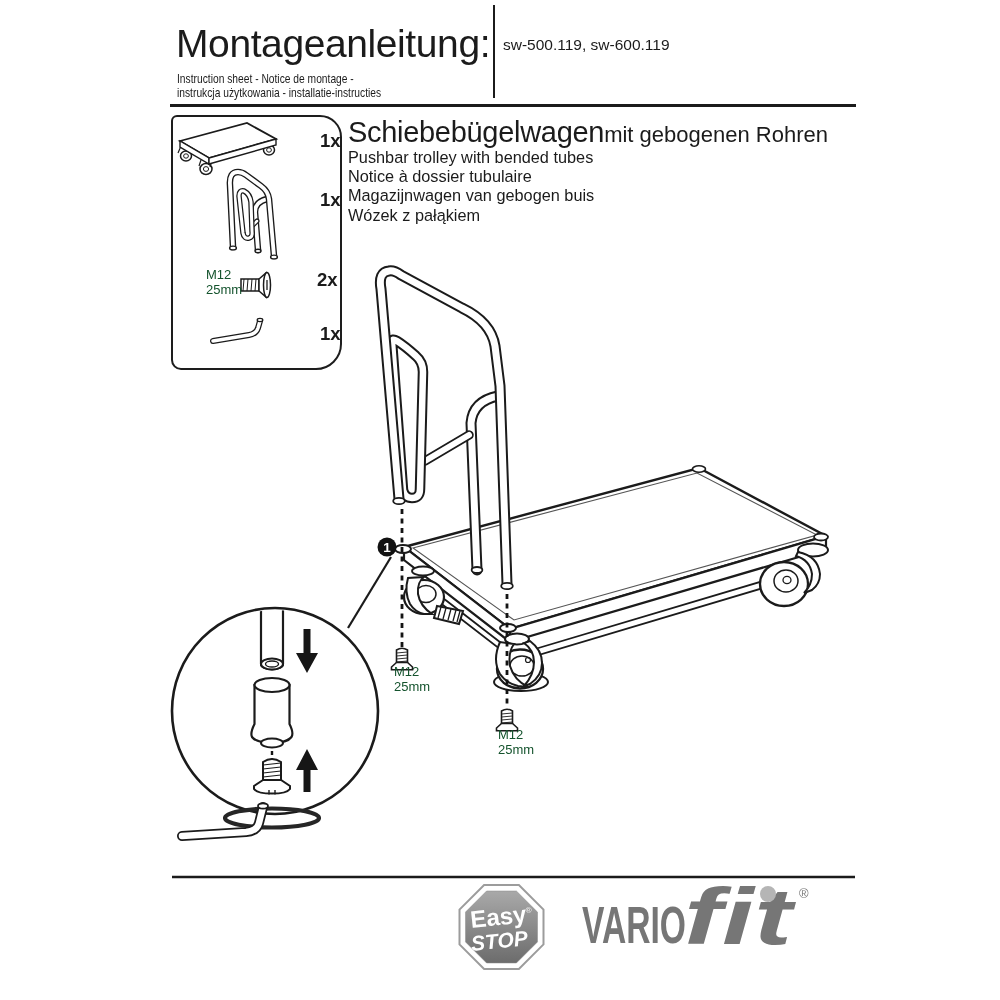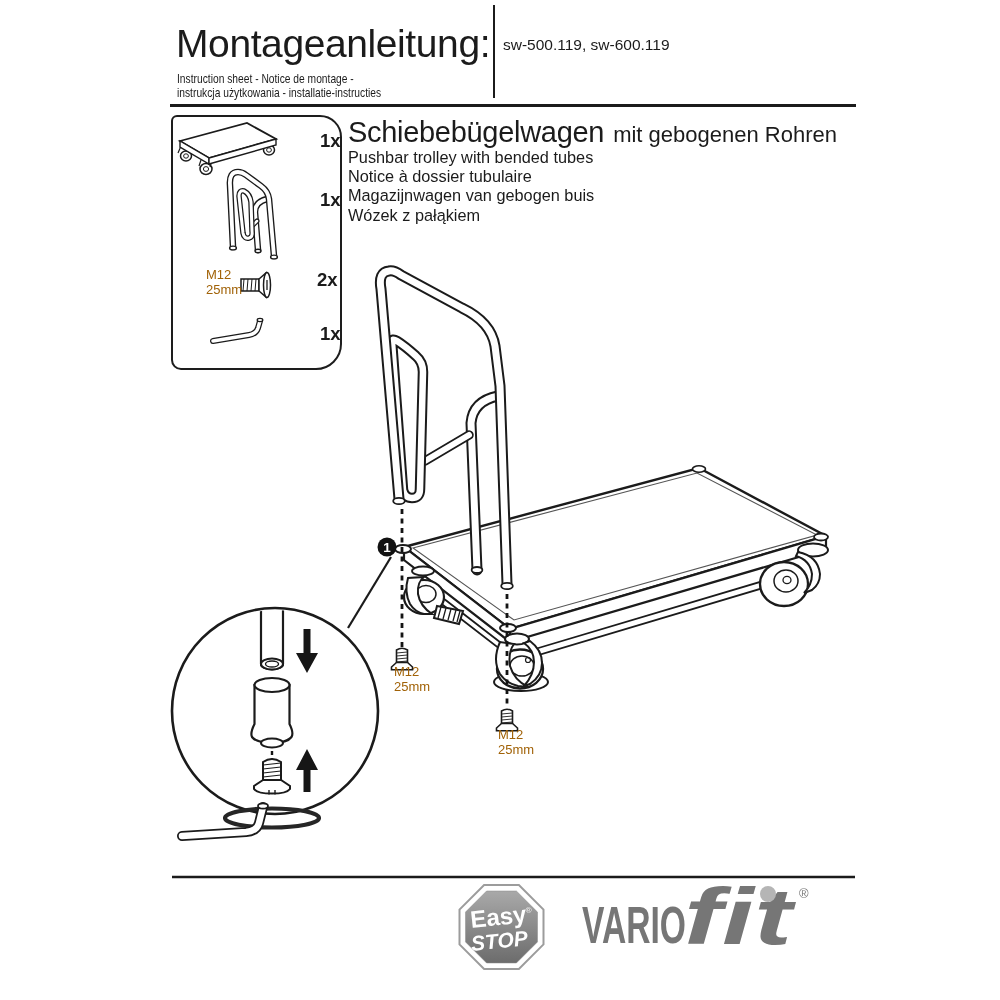--- a/index.html
+++ b/index.html
@@ -5,26 +5,26 @@
   html,body{margin:0;padding:0;background:#fff;}
   .page{position:relative;width:1000px;height:1000px;background:#ffffff;
         font-family:"Liberation Sans", sans-serif;color:#1b1b1b;overflow:hidden;}
   .abs{position:absolute;}
   .hdr-title{font-size:39px;letter-spacing:-0.4px;white-space:nowrap;}
   .hdr-codes{font-size:15.5px;white-space:nowrap;text-align:right;}
   .hdr-sub{font-size:13.5px;white-space:nowrap;transform:scaleX(0.76);transform-origin:left top;}
   .vline{width:2.2px;background:#1b1b1b;}
   .hrule{background:#1b1b1b;}
   .parts-box{border:2.2px solid #1d1d1d;border-radius:6px 22px 26px 10px;background:transparent;}
-  .prod-row{display:flex;align-items:baseline;gap:9px;white-space:nowrap;}
+  .prod-row{display:flex;align-items:baseline;white-space:nowrap;}
   .prod-title{font-size:29px;letter-spacing:-0.3px;}
   .prod-suffix{font-size:22px;margin-top:8px;}
   .prod-line{font-size:16.3px;line-height:19.2px;white-space:nowrap;}
   .qty{font-size:18.5px;font-weight:600;margin-left:25px;}
-  .callout{font-size:13px;line-height:14.5px;color:#a16207;}
+  .callout{font-size:13px;line-height:14.5px;color:#14532d;}
   svg{position:absolute;left:0;top:0;}
   svg text{font-family:"Liberation Sans", sans-serif;}
 </style>
 </head>
 <body>
 
 <div class="page">
 
   <div class="abs hdr-title" style="left:176px;top:22px;">Montageanleitung:</div>
   <div class="abs vline" style="left:493px;top:5px;height:93px;"></div>

